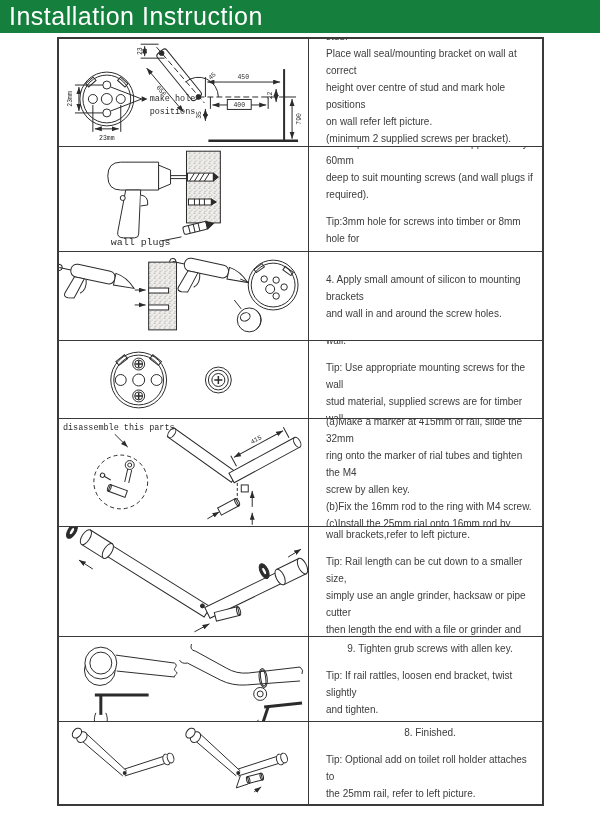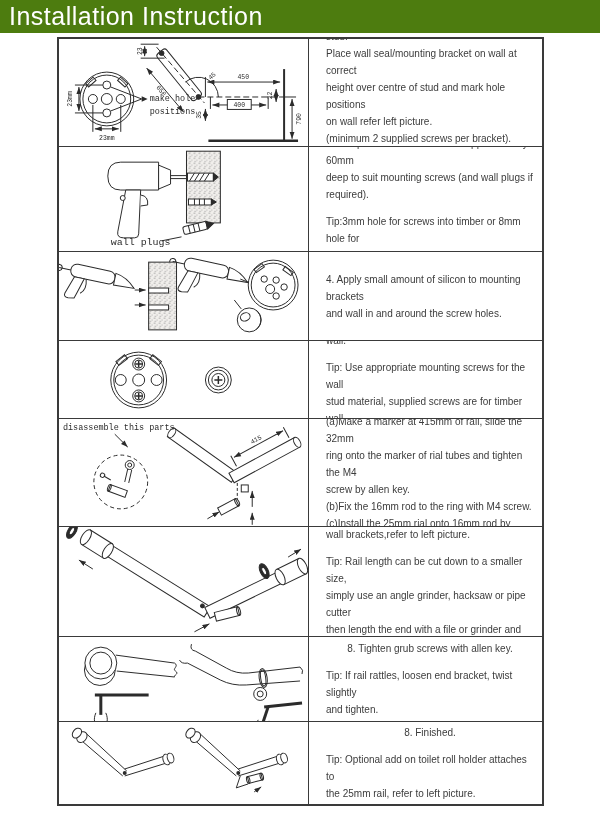--- a/index.html
+++ b/index.html
@@ -1,18 +1,18 @@
 <!DOCTYPE html>
 <html><head>
 <meta charset="utf-8">
 <style>
   html,body{margin:0;padding:0;background:#fff;}
   #page{position:relative;width:600px;height:813px;background:#fff;overflow:hidden;
         font-family:"Liberation Sans",sans-serif;}
-  #titlebar{position:absolute;left:0;top:0;width:600px;height:33px;background:#4d7c0f;
+  #titlebar{position:absolute;left:0;top:0;width:600px;height:33px;background:#15803d;
             color:#fff;display:flex;align-items:center;}
   #titlebar .t{font-size:25px;font-weight:500;padding-left:9px;letter-spacing:.5px;}
   #instr-table{position:absolute;left:57px;top:37px;width:487px;height:769px;
                border:2px solid #3a3a3a;box-sizing:border-box;display:flex;flex-direction:column;background:#fff;}
   .row{display:flex;border-bottom:1.6px solid #3a3a3a;box-sizing:border-box;overflow:hidden;}
   .row:last-child{border-bottom:none;}
   .cell-d{width:250px;border-right:1.6px solid #3a3a3a;box-sizing:border-box;overflow:hidden;
           display:flex;align-items:flex-start;}
   .cell-d svg{display:block;}
   .cell-t{flex:1;display:flex;flex-direction:column;justify-content:center;
@@ -374,21 +374,21 @@
             <ellipse cx="0" cy="0" rx="2.5" ry="8" transform="translate(205,41) rotate(-8)"></ellipse>
             <circle cx="202" cy="57" r="6.5"></circle>
               <circle cx="202" cy="57" r="3"></circle>
             <path d="M206,70 L244,66" stroke-width="3"></path>
             <path d="M210,70 L205,85" stroke-width="3"></path>
             <path d="M200,83 c-3,6 -2,10 1,11 M211,84 c2,6 1,10 -2,11"></path>
           </g>
         </svg>
       </div>
       <div class="cell-t">
-        <div class="body">8. Tighten grub screws with allen key.</div>
+        <div class="body">9. Tighten grub screws with allen key.</div>
         <div class="tip">Tip: If rail rattles, loosen end bracket, twist slightly
 and tighten.</div>
       </div>
     </div>
 
     <div class="row" style="height:82px">
       <div class="cell-d">
         <svg width="250" height="82" viewBox="0 0 250 82">
           <defs>
             <marker id="aE8" markerWidth="8" markerHeight="6" refX="7" refY="2.5" orient="auto">

